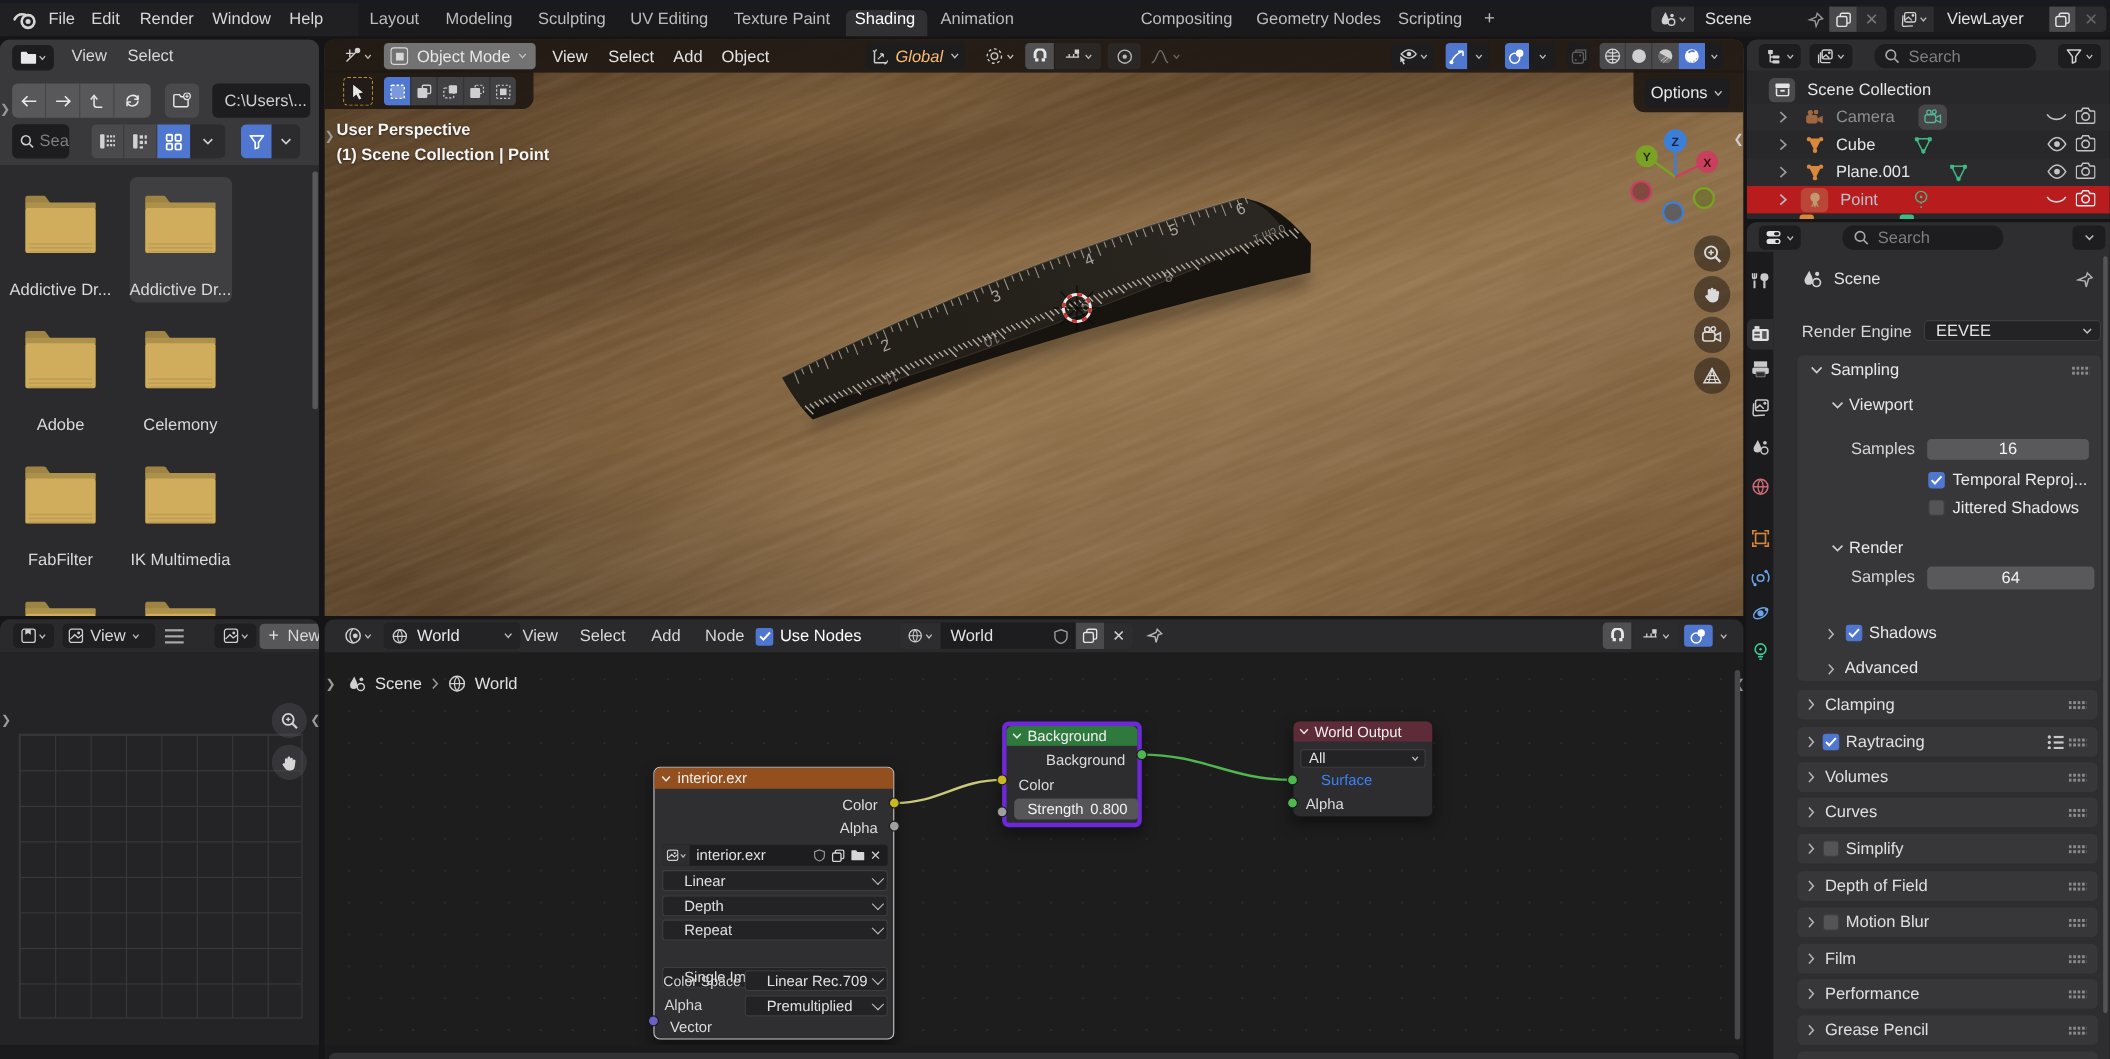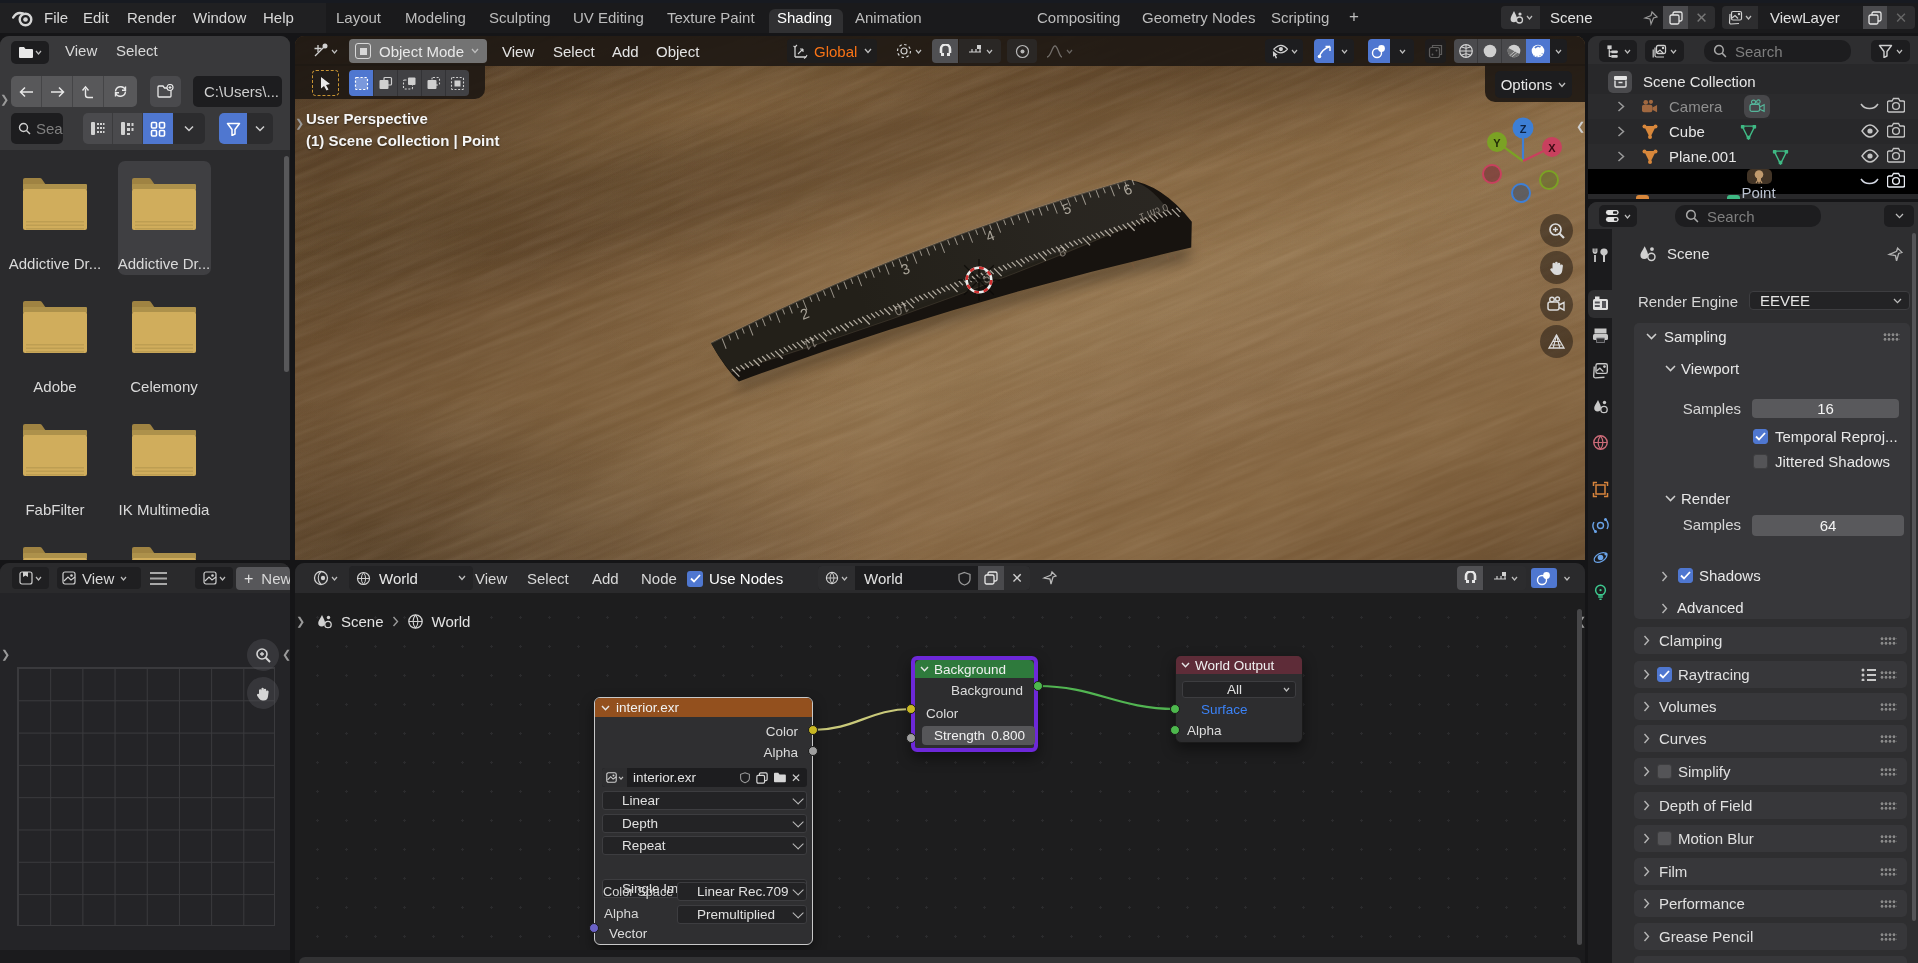--- a/index.html
+++ b/index.html
@@ -459,21 +459,21 @@
   <div class="abs txt" style="left:258px;top:7px;color:#e4e4e4;">Select</div>
   <div class="abs txt" style="left:317px;top:7px;color:#e4e4e4;">Add</div>
   <div class="abs txt" style="left:361px;top:7px;color:#e4e4e4;">Object</div>
 
   <div class="abs flex" style="left:492px;top:3px;width:90px;height:24px;background:rgba(29,29,31,0.85);border-radius:4px;">
     <svg style="margin-left:6px;" width="15" height="15" viewBox="0 0 15 15">
         <path d="M2 13 V3 M2 13 H13" stroke="#d0d0d0" stroke-width="1.3" fill="none"></path>
         <path d="M2 3 l2 -2 M2 3 l-1.5 -1 M13 13 l1 -2 M13 13 l-2 1.5" stroke="#d0d0d0" stroke-width="1.1"></path>
         <path d="M5 10 L10 5 M10 5 h-3 M10 5 v3" stroke="#d0d0d0" stroke-width="1.1" fill="none"></path>
       </svg>
-    <div class="txt" style="margin-left:6px;color:#f97316;">Global</div>
+    <div class="txt" style="margin-left:6px;color:#fdba74;font-style:italic;">Global</div>
     <svg style="margin-left:7px;" width="8" height="6" viewBox="0 0 8 6">
         <path d="M1 1 L4 4.5 L7 1" fill="none" stroke="#bdbdbd" stroke-width="1.3"></path>
       </svg>
   </div>
   <div class="abs flex" style="left:596px;top:3px;width:36px;height:24px;justify-content:center;gap:3px;">
     <svg width="16" height="16" viewBox="0 0 16 16">
         <circle cx="8" cy="8" r="3" fill="none" stroke="#d0d0d0" stroke-width="1.2"></circle>
         <circle cx="8" cy="8" r="6.5" fill="none" stroke="#d0d0d0" stroke-width="1.2" stroke-dasharray="2.5 2.5"></circle>
       </svg>
     <svg width="7" height="5" viewBox="0 0 7 5">
@@ -876,21 +876,21 @@
     <div class="sock" style="left:611px;top:141px;background:#c8b723;"></div>
     <div class="sock" style="left:611px;top:170px;background:#9e9e9e;"></div>
 
     <div class="abs" style="left:880px;top:92px;width:128px;height:88px;background:#2d2d2f;border:1px solid #1a1a1a;border-radius:6px;box-shadow:0 6px 14px rgba(0,0,0,0.45);font-size:13.5px;">
       <div class="flex" style="width:100%;height:18px;background:#5e2c38;border-radius:5px 5px 0 0;">
         <svg style="margin-left:5px;" width="9" height="6" viewBox="0 0 9 6">
             <path d="M1 1 L4.5 4.8 L8 1" fill="none" stroke="#e6e6e6" stroke-width="1.4"></path>
           </svg>
         <div class="txt" style="margin-left:5px;color:#f0f0f0;">World Output</div>
       </div>
-      <div class="flex" style="margin:7px auto 0;width:114px;height:17px;background:#232325;border:1px solid #3d3d40;border-radius:3px;padding-left:37px;">
+      <div class="flex" style="margin:7px auto 0;width:114px;height:17px;background:#232325;border:1px solid #3d3d40;border-radius:3px;">
         <div class="txt" style="margin-left:7px;color:#e0e0e0;">All</div>
         <svg style="margin-left:auto;margin-right:5px;" width="7" height="5" viewBox="0 0 7 5">
             <path d="M1 1 L3.5 4 L6 1" fill="none" stroke="#bdbdbd" stroke-width="1.2"></path>
           </svg>
       </div>
       <div class="abs txt" style="left:25px;top:46px;color:#3b82f6;">Surface</div>
       <div class="abs txt" style="left:11px;top:67px;color:#dcdcdc;">Alpha</div>
     </div>
     <div class="sock" style="left:875px;top:141px;background:#4db84d;"></div>
     <div class="sock" style="left:875px;top:162px;background:#4db84d;"></div>
@@ -1022,21 +1022,21 @@
       </svg>
     <svg style="position:absolute;left:273px;top:5px;" width="18" height="14" viewBox="0 0 18 14">
         <path d="M1 7 C4 2.5 7 1 9 1 C11 1 14 2.5 17 7 C14 11.5 11 13 9 13 C7 13 4 11.5 1 7 Z" fill="none" stroke="#c4c4c4" stroke-width="1.4"></path>
         <circle cx="9" cy="7" r="2.6" fill="#c4c4c4"></circle>
       </svg>
     <svg style="position:absolute;left:299px;top:3px;" width="18" height="17" viewBox="0 0 18 17">
         <path d="M5 4 L6.5 1.5 h5 L13 4 H16 a1.5 1.5 0 0 1 1.5 1.5 v8 A1.5 1.5 0 0 1 16 15 H2 a1.5 1.5 0 0 1 -1.5 -1.5 v-8 A1.5 1.5 0 0 1 2 4 Z" fill="none" stroke="#c4c4c4" stroke-width="1.4"></path>
         <circle cx="9" cy="9" r="3.4" fill="none" stroke="#c4c4c4" stroke-width="1.4"></circle>
       </svg>
   </div>
-  <div class="orow" style="top:133px;background:#000000;flex-direction:column;">
+  <div class="orow" style="top:133px;background:#b91c1c;">
     <svg style="margin-left:29px;" width="8" height="11" viewBox="0 0 8 11">
         <path d="M1.5 1 L6.5 5.5 L1.5 10" fill="none" stroke="#b5bdcc" stroke-width="1.5"></path>
       </svg>
     <div class="flex" style="margin-left:12px;width:25px;height:22px;background:rgba(190,150,110,0.35);border-radius:5px;justify-content:center;">
       <svg width="14" height="15" viewBox="0 0 14 15">
           <circle cx="7" cy="5.5" r="4.3" fill="#c09a6e"></circle>
           <path d="M5 9 h4 v2 a2 2 0 0 1 -4 0 Z" fill="#c09a6e"></path>
           <path d="M5.5 11.5 L4 14 M8.5 11.5 L10 14 M7 12 v2.5" stroke="#c09a6e" stroke-width="1.1"></path>
         </svg>
     </div>

